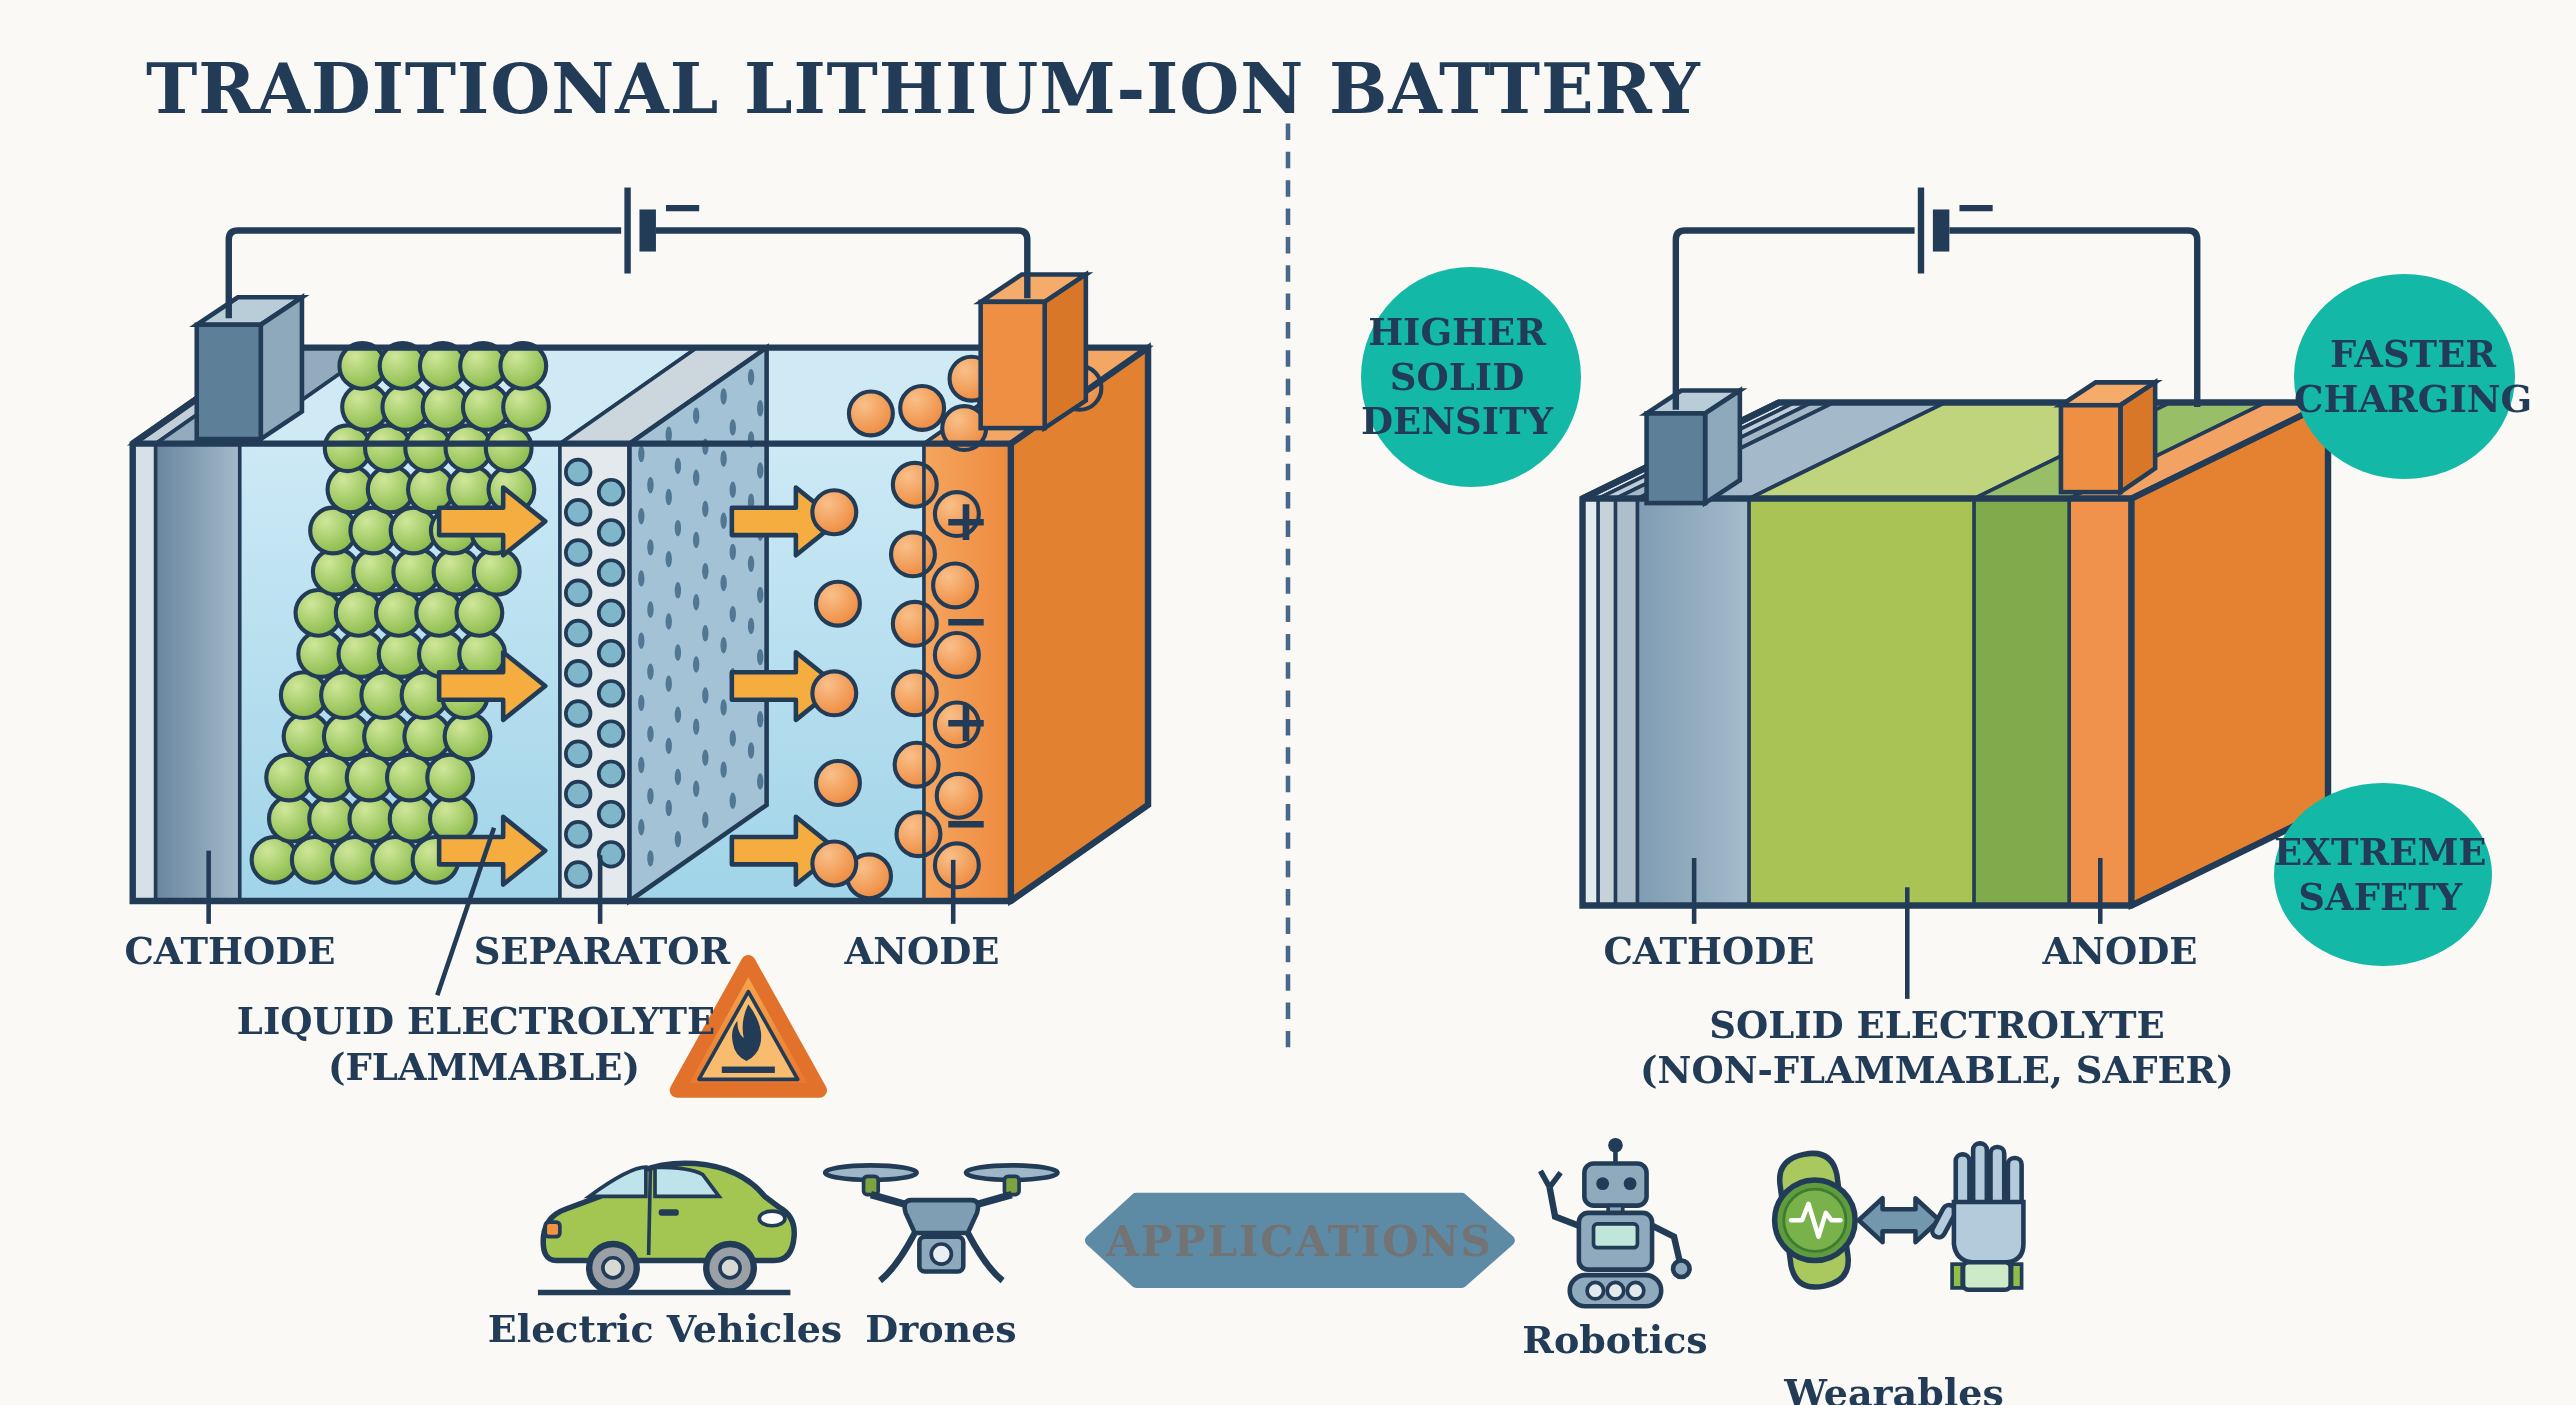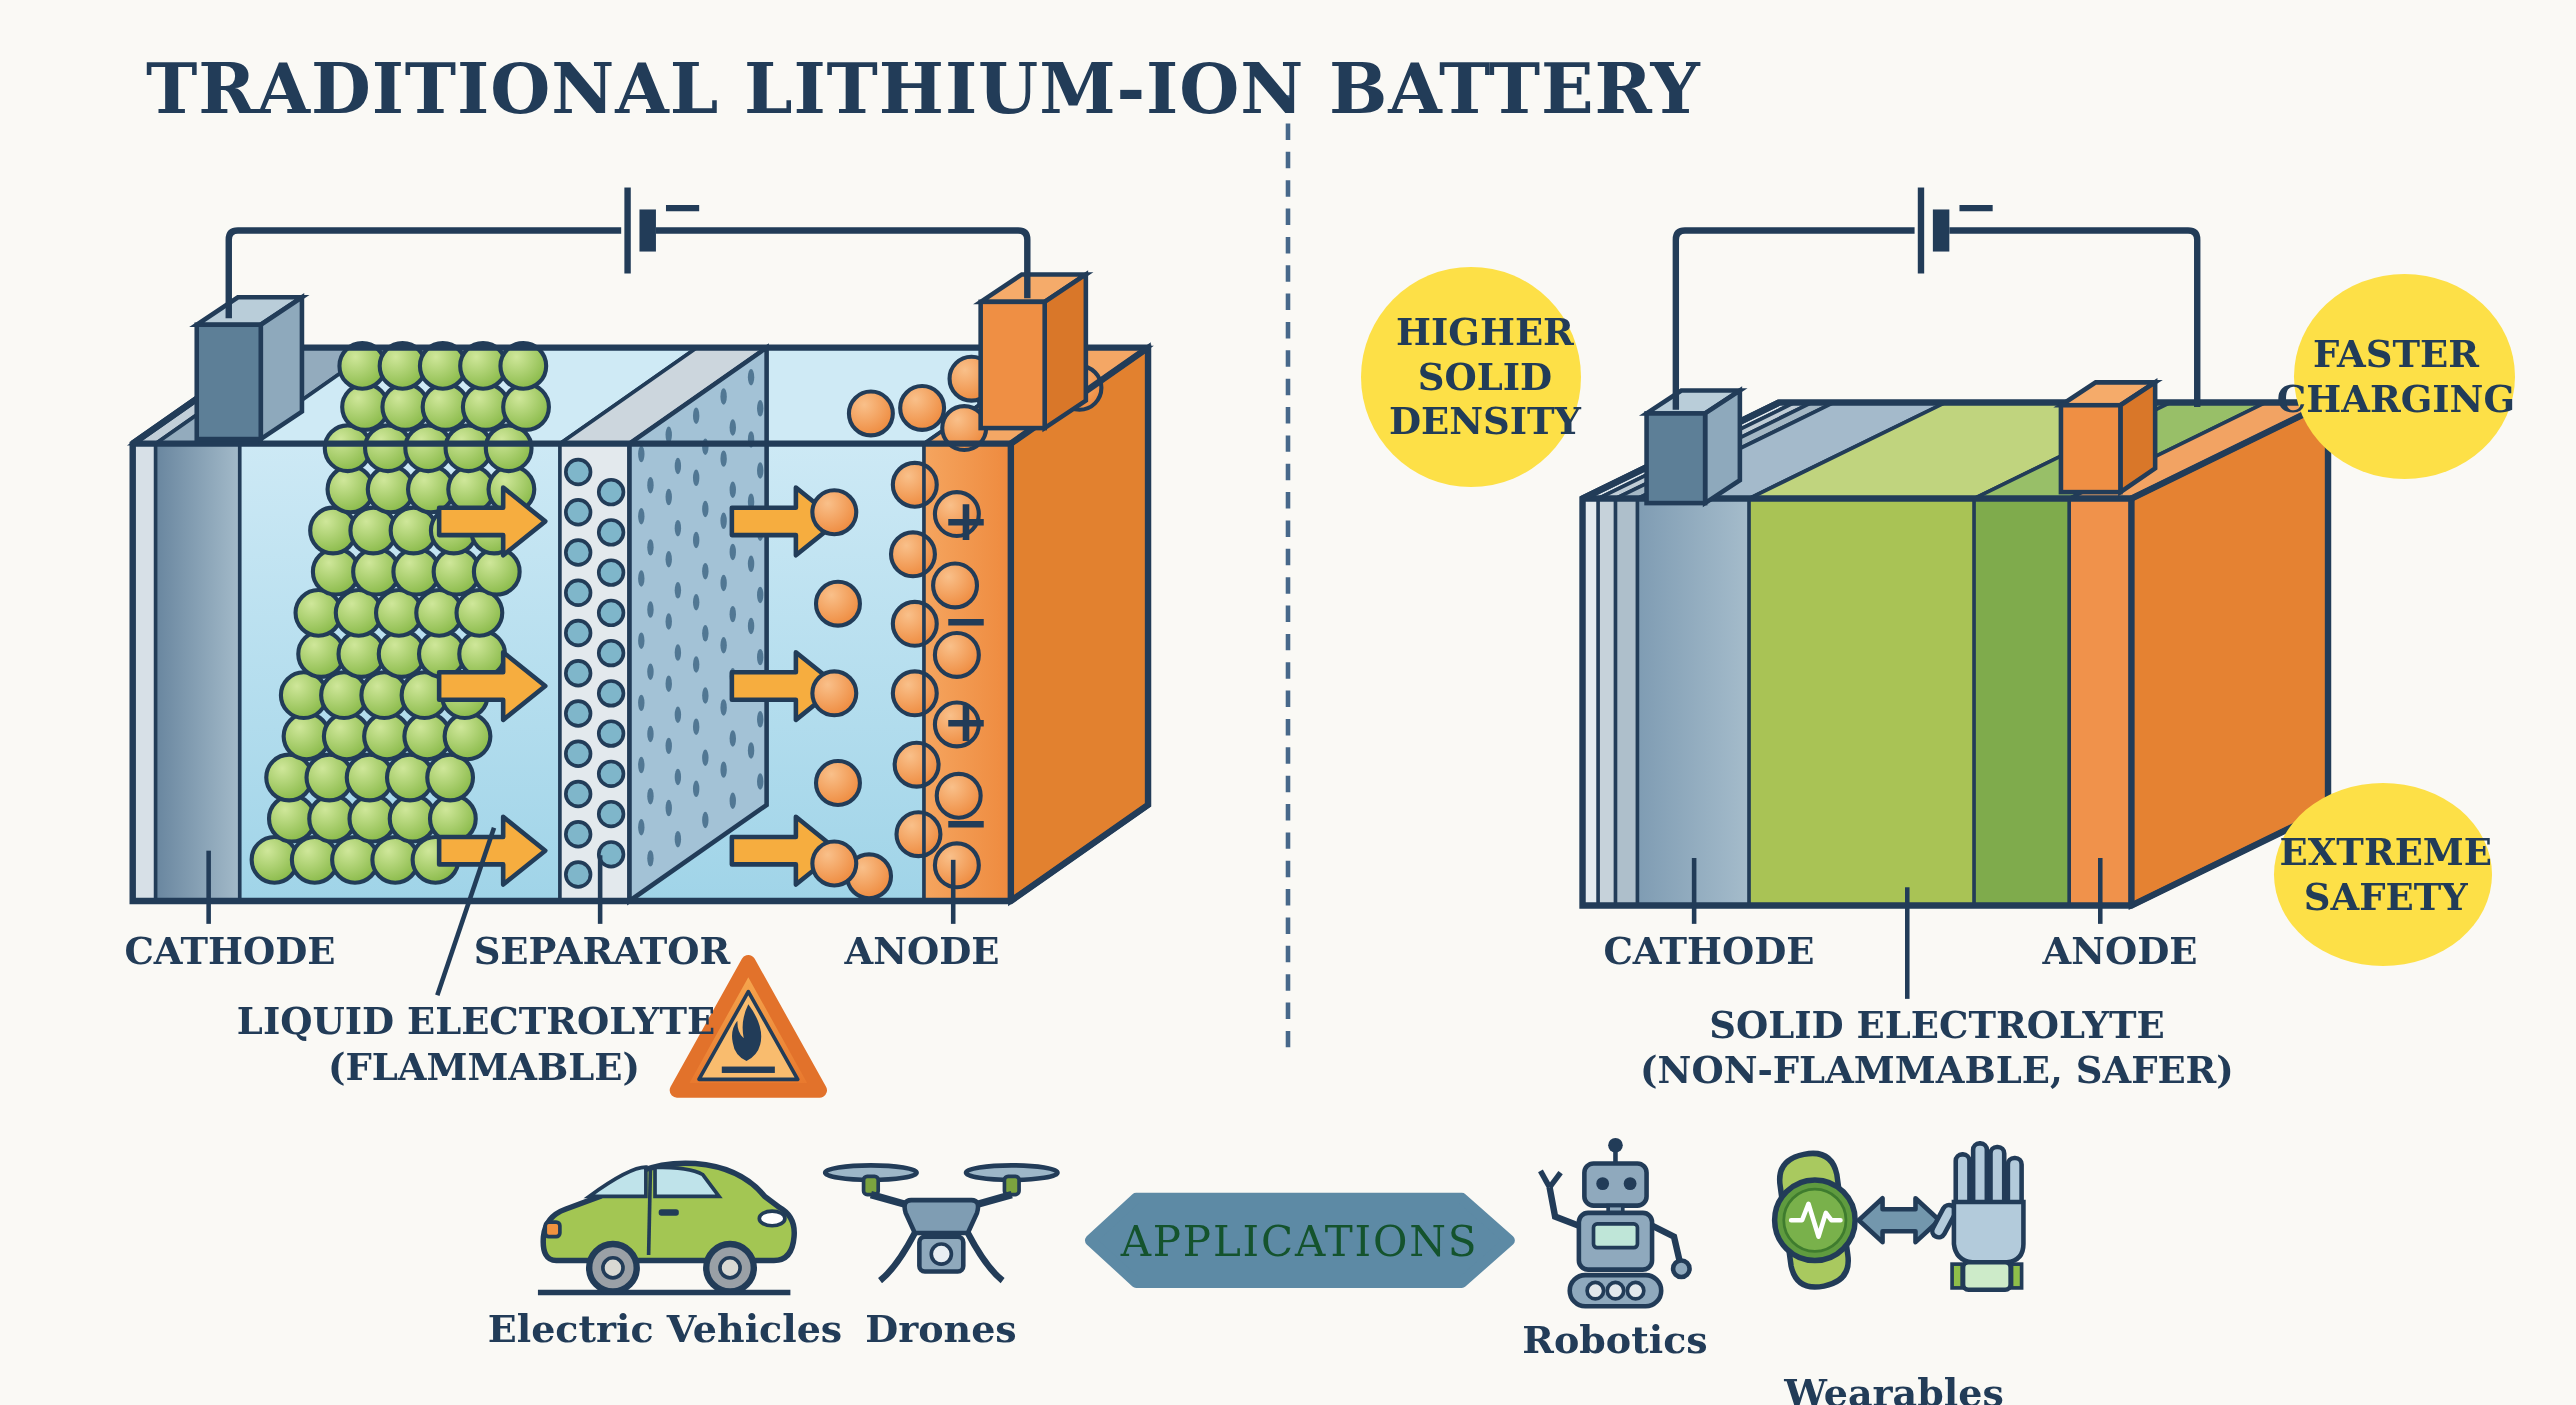--- a/index.html
+++ b/index.html
@@ -4,22 +4,22 @@
 <style>
   html,body{margin:0;padding:0;}
   body{width:2576px;height:1405px;background:#faf9f5;font-family:"DejaVu Serif", serif;overflow:hidden;}
   .canvas{position:relative;width:2576px;height:1405px;background:#faf9f5;}
   svg.stage{position:absolute;left:0;top:0;}
   .txt{position:absolute;color:#223c58;font-weight:bold;white-space:nowrap;}
   .title{font-size:69px;letter-spacing:0.9px;top:48px;}
   .title .accent{color:#3a8a4d;}
   .layer-label{font-size:37px;transform:translateX(-50%);}
   .sub-label{font-size:37px;transform:translateX(-50%);}
-  .bubble{position:absolute;background:#fde047;border-radius:50%;display:flex;align-items:center;justify-content:flex-end;text-align:center;color:#223c58;font-weight:bold;font-size:37px;line-height:1.2;}
-  .banner-text{position:absolute;left:1090px;top:1217px;width:419px;text-align:center;color:#14532d;font-size:42px;font-weight:normal;letter-spacing:1.8px;}
+  .bubble{position:absolute;background:#14b8a6;border-radius:50%;display:flex;align-items:center;justify-content:flex-start;text-align:center;color:#223c58;font-weight:bold;font-size:37px;line-height:1.2;}
+  .banner-text{position:absolute;left:1090px;top:1217px;width:419px;text-align:center;color:#737373;font-size:42px;font-weight:bold;letter-spacing:1.8px;}
   .app-label{font-size:38px;transform:translateX(-50%);}
 </style>
 </head>
 <body>
 
 <div class="canvas">
 
 <svg class="stage" width="2576" height="1405" viewBox="0 0 2816 1536">
   <defs>
     <linearGradient id="gCathL" x1="0" y1="0" x2="1" y2="0">

